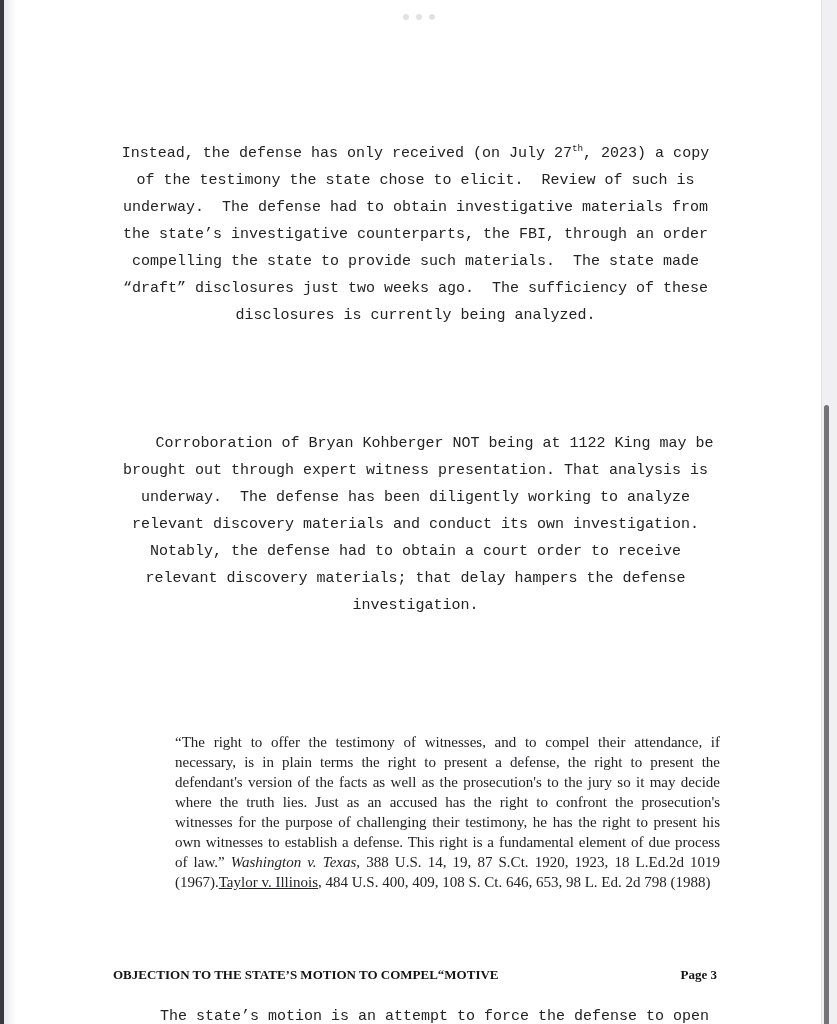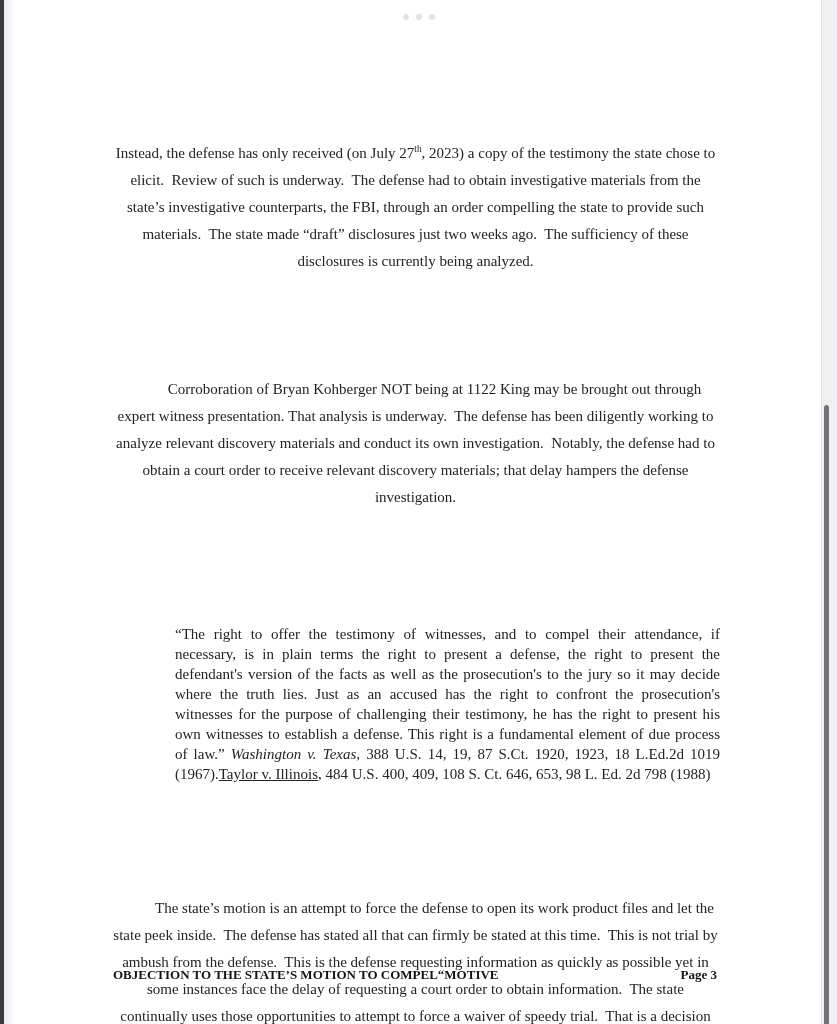--- a/index.html
+++ b/index.html
@@ -56,20 +56,21 @@
     width: 617px;
     padding-top: 86px;
     font-size: 15px;
     line-height: 27px;
     text-align: justify;
     white-space: pre-wrap;
   }
   .content p {
     margin: 0 12px 20px 0;
     text-indent: 38px;
+    font-family: Liberation Mono, monospace;
   }
   .content p.no-indent { text-indent: 0; }
   sup {
     font-size: 0.62em;
     line-height: 0;
     vertical-align: super;
   }
 
   .blockquote {
     margin: 12px 10px 0 62px;

